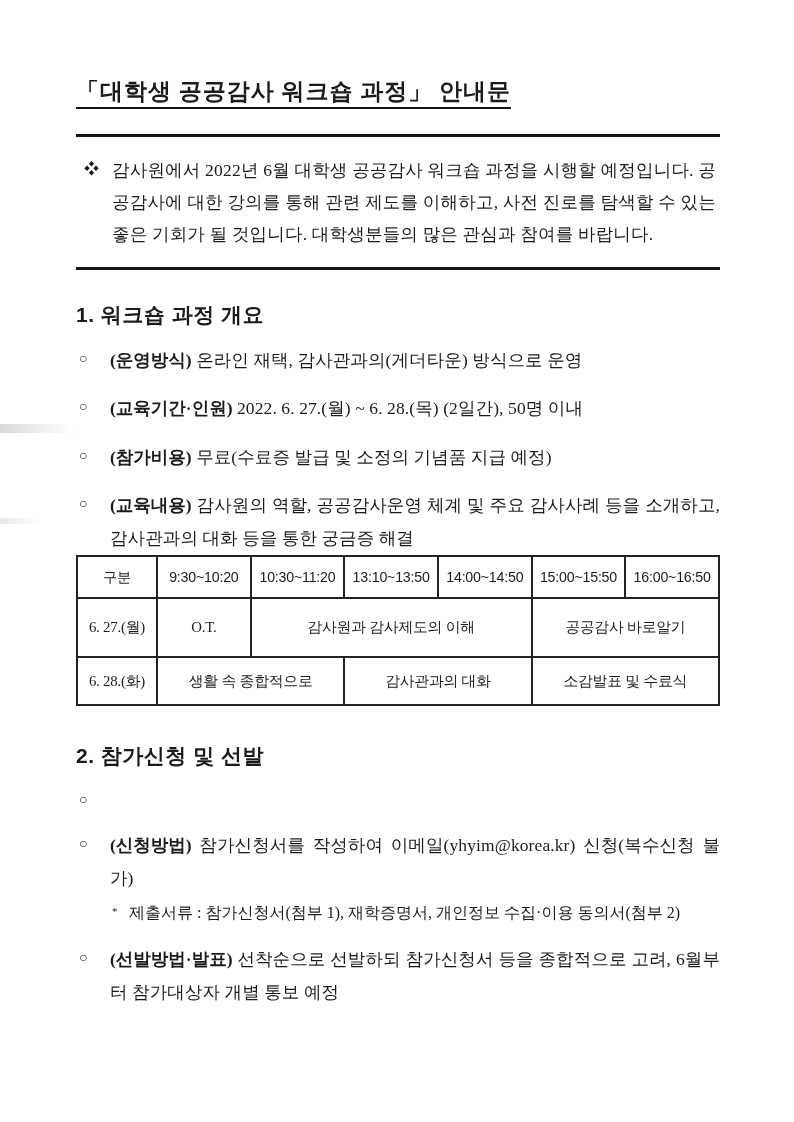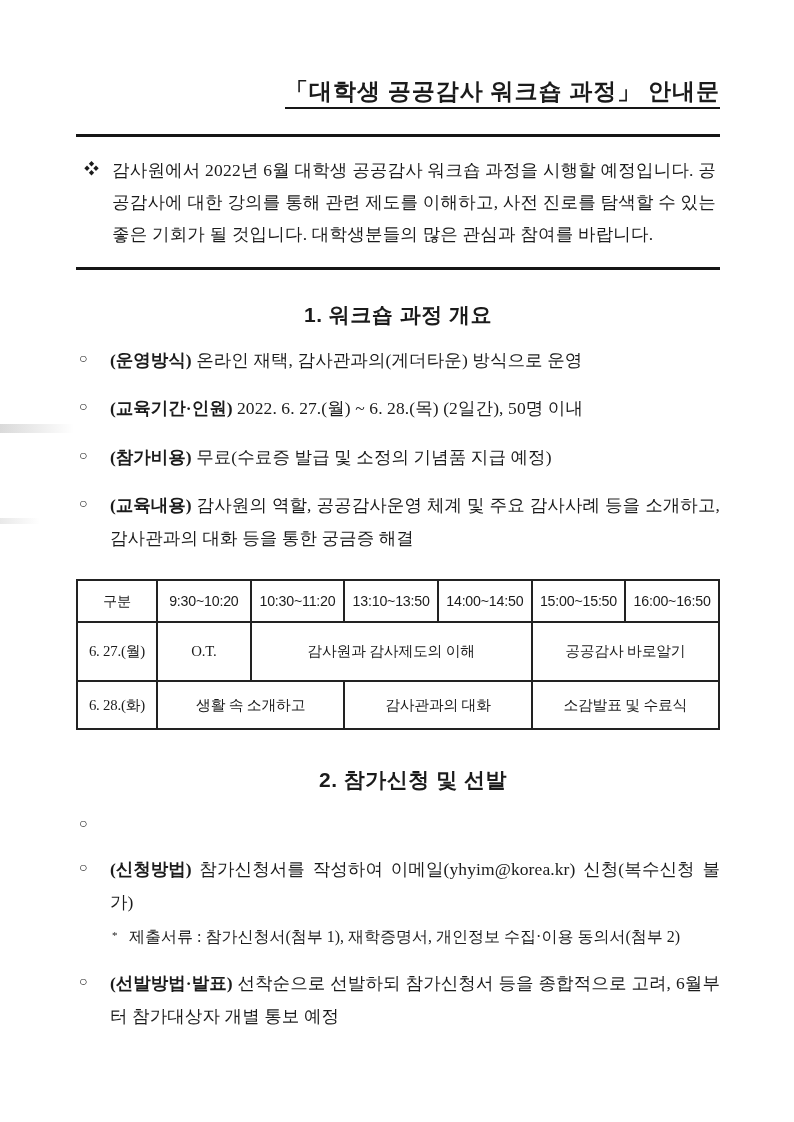--- a/index.html
+++ b/index.html
@@ -13,21 +13,21 @@
   .page {
     position: relative;
     width: 794px; height: 1122px;
     overflow: hidden;
     background: #ffffff;
   }
   .content { padding: 76px 74px 0 76px; }
 
   
   .doc-title {
-    text-align: right;
+    text-align: left;
     font-size: 23px;
     font-weight: bold;
     letter-spacing: 1px;
     margin: 0;
   }
   .doc-title .underlined {
     padding-bottom: 3px;
     border-bottom: 2.5px solid #161616;
   }
 
@@ -52,23 +52,22 @@
     letter-spacing: 0.2px;
   }
 
   
   .section-heading {
     font-family: "Liberation Sans", "DejaVu Sans", sans-serif;
     font-weight: 800;
     font-size: 21px;
     letter-spacing: 0.5px;
     margin: 31px 0 0 0;
-    text-align: center;
-  }
-  .section-heading.s2 { margin-top: 36px; margin-left: 30px; }
+  }
+  .section-heading.s2 { margin-top: 36px; }
   .section-heading.s3 { margin-top: 42px; }
 
   
   .item {
     display: flex;
     margin-top: 15px;
     font-size: 17.5px;
     line-height: 1.9;
   }
   .item:first-of-type { margin-top: 6px; }
@@ -93,21 +92,20 @@
     flex: none;
     width: 17px;
     font-size: 11px;
     padding-top: 3px;
   }
   .attach-small { font-size: 16px; }
 
   
   .schedule-table {
     width: 100%;
-    margin-top: 24px;
     border-collapse: collapse;
     table-layout: fixed;
     font-size: 14.8px;
   }
   .schedule-table th, .schedule-table td {
     border: 2px solid #222222;
     text-align: center;
     vertical-align: middle;
     padding: 0 1px;
     font-weight: normal;
@@ -192,21 +190,21 @@
       </thead>
       <tbody>
         <tr class="row-1">
           <td>6. 27.(월)</td>
           <td colspan="1">O.T.</td>
           <td colspan="3">감사원과 감사제도의 이해</td>
           <td colspan="2">공공감사 바로알기</td>
         </tr>
         <tr class="row-2">
           <td>6. 28.(화)</td>
-          <td colspan="2">생활 속 소개하고</td>
+          <td colspan="2">생활 속 종합적으로</td>
           <td colspan="2">감사관과의 대화</td>
           <td colspan="2">소감발표 및 수료식</td>
         </tr>
       </tbody>
     </table>
 
     <h2 class="section-heading s2">2. 참가신청 및 선발</h2>
 
     <div class="item">
       <span class="item-marker">○</span>

